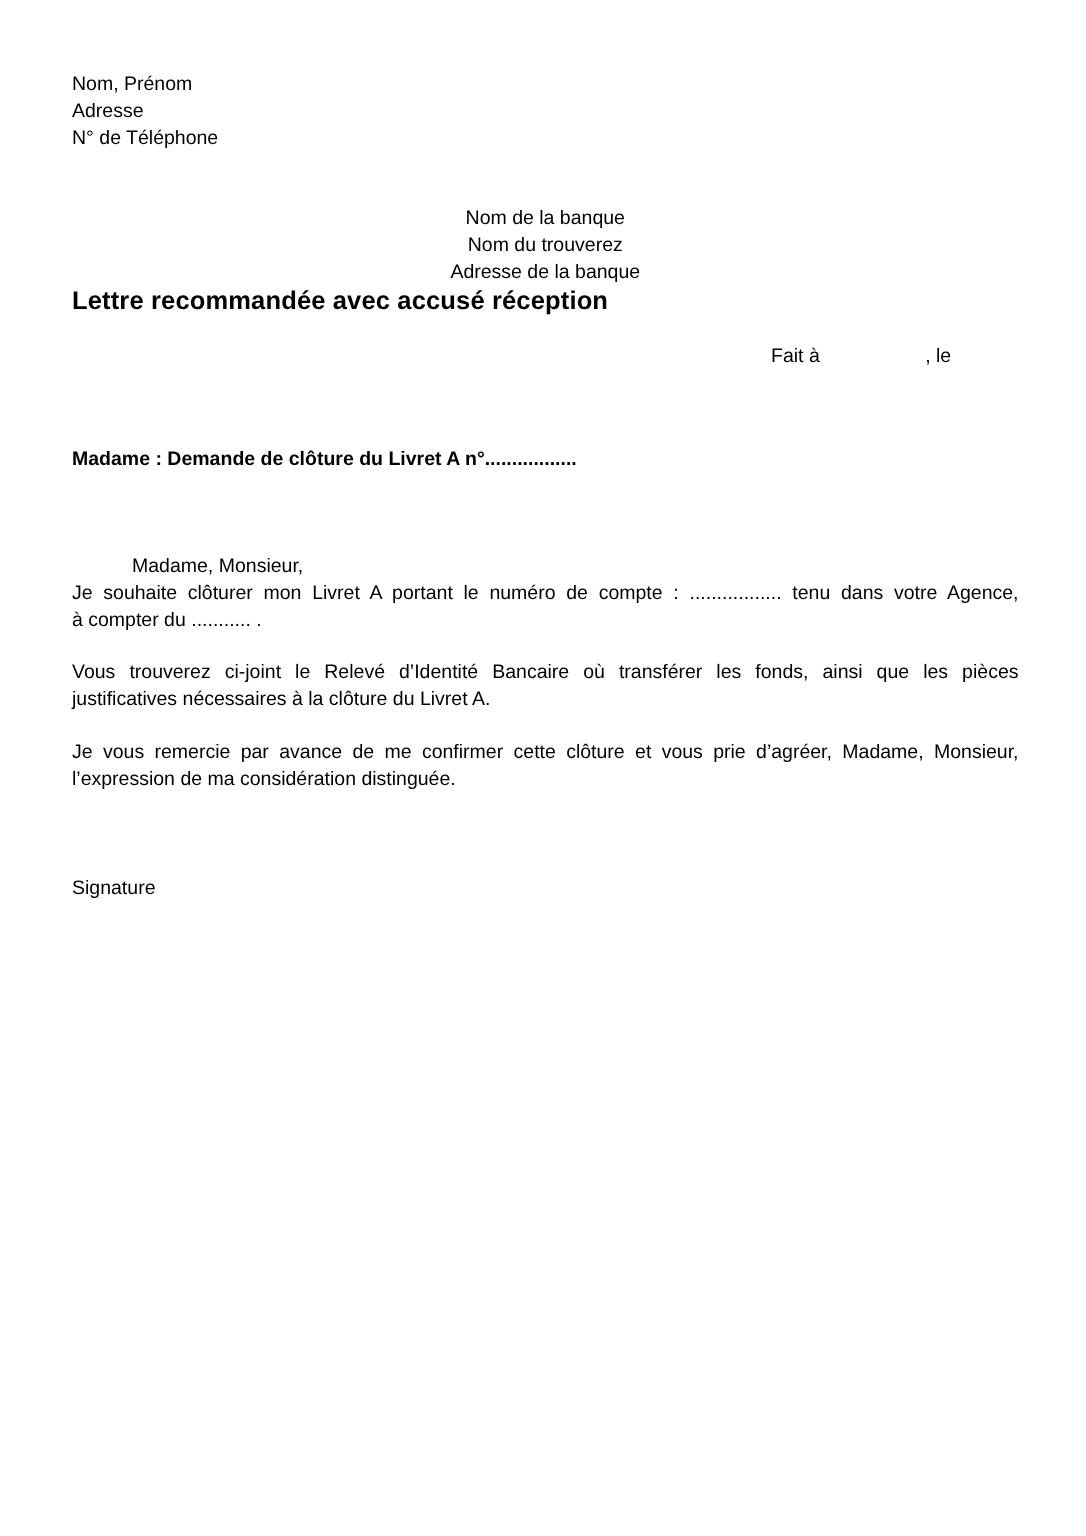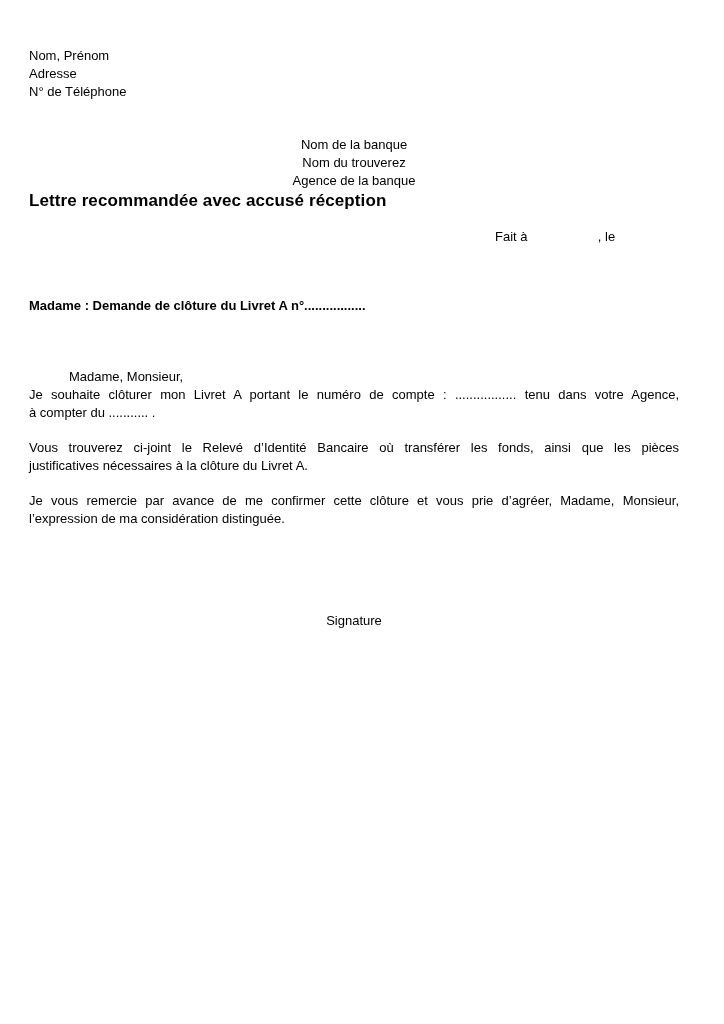--- a/index.html
+++ b/index.html
@@ -6,21 +6,21 @@
     margin: 0;
     padding: 0;
     background: #ffffff;
   }
   .page {
     position: relative;
     width: 724px;
     height: 868px;
     background: #ffffff;
     box-sizing: border-box;
-    padding: 47px 45px 0 29px;
+    padding: 47px 45px 0 48px;
     font-family: "Liberation Sans", "DejaVu Sans", sans-serif;
     font-size: 13px;
     line-height: 18px;
     color: #000000;
   }
   .sender { text-align: left; }
   .bank {
     margin-top: 35px;
     text-align: center;
   }
@@ -45,39 +45,39 @@
   }
   .salutation { margin-top: 53px; margin-left: 40px; }
   .para { margin-top: 17px; }
   .para.first { margin-top: 0; }
   .para .line.just {
     text-align: justify;
     text-align-last: justify;
     white-space: nowrap;
   }
   .signature {
-    margin-top: 84px;
-    text-align: center;
+    margin-top: 55px;
+    text-align: left;
   }
 </style>
 </head>
 <body>
 
 <div class="page">
 
   <div class="sender">
     <div>Nom, Prénom</div>
     <div>Adresse</div>
     <div>N° de Téléphone</div>
   </div>
 
   <div class="bank">
     <div>Nom de la banque</div>
     <div>Nom du trouverez</div>
-    <div>Agence de la banque</div>
+    <div>Adresse de la banque</div>
   </div>
 
   <div class="heading">Lettre recommandée avec accusé réception</div>
 
   <div class="fait">
     <span>Fait à</span>
     <span class="gap"></span>
     <span>, le</span>
   </div>
 

